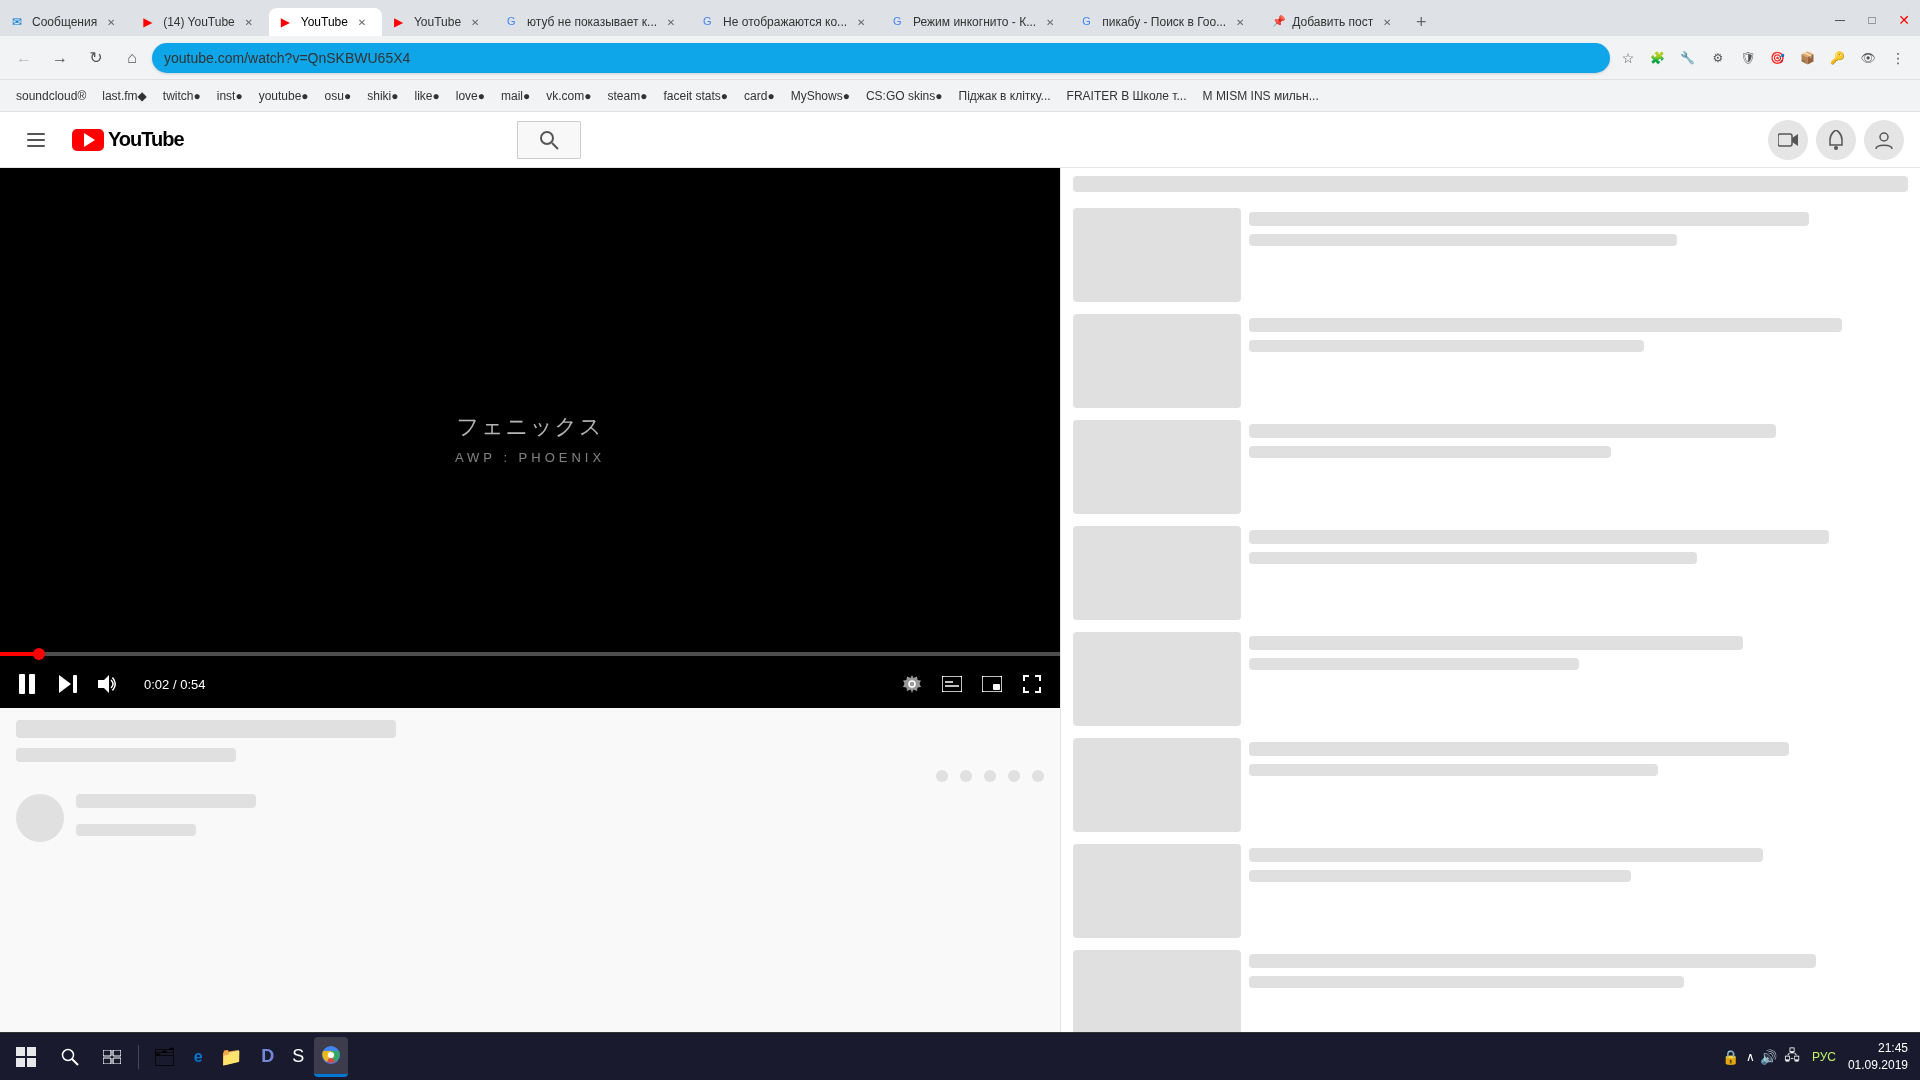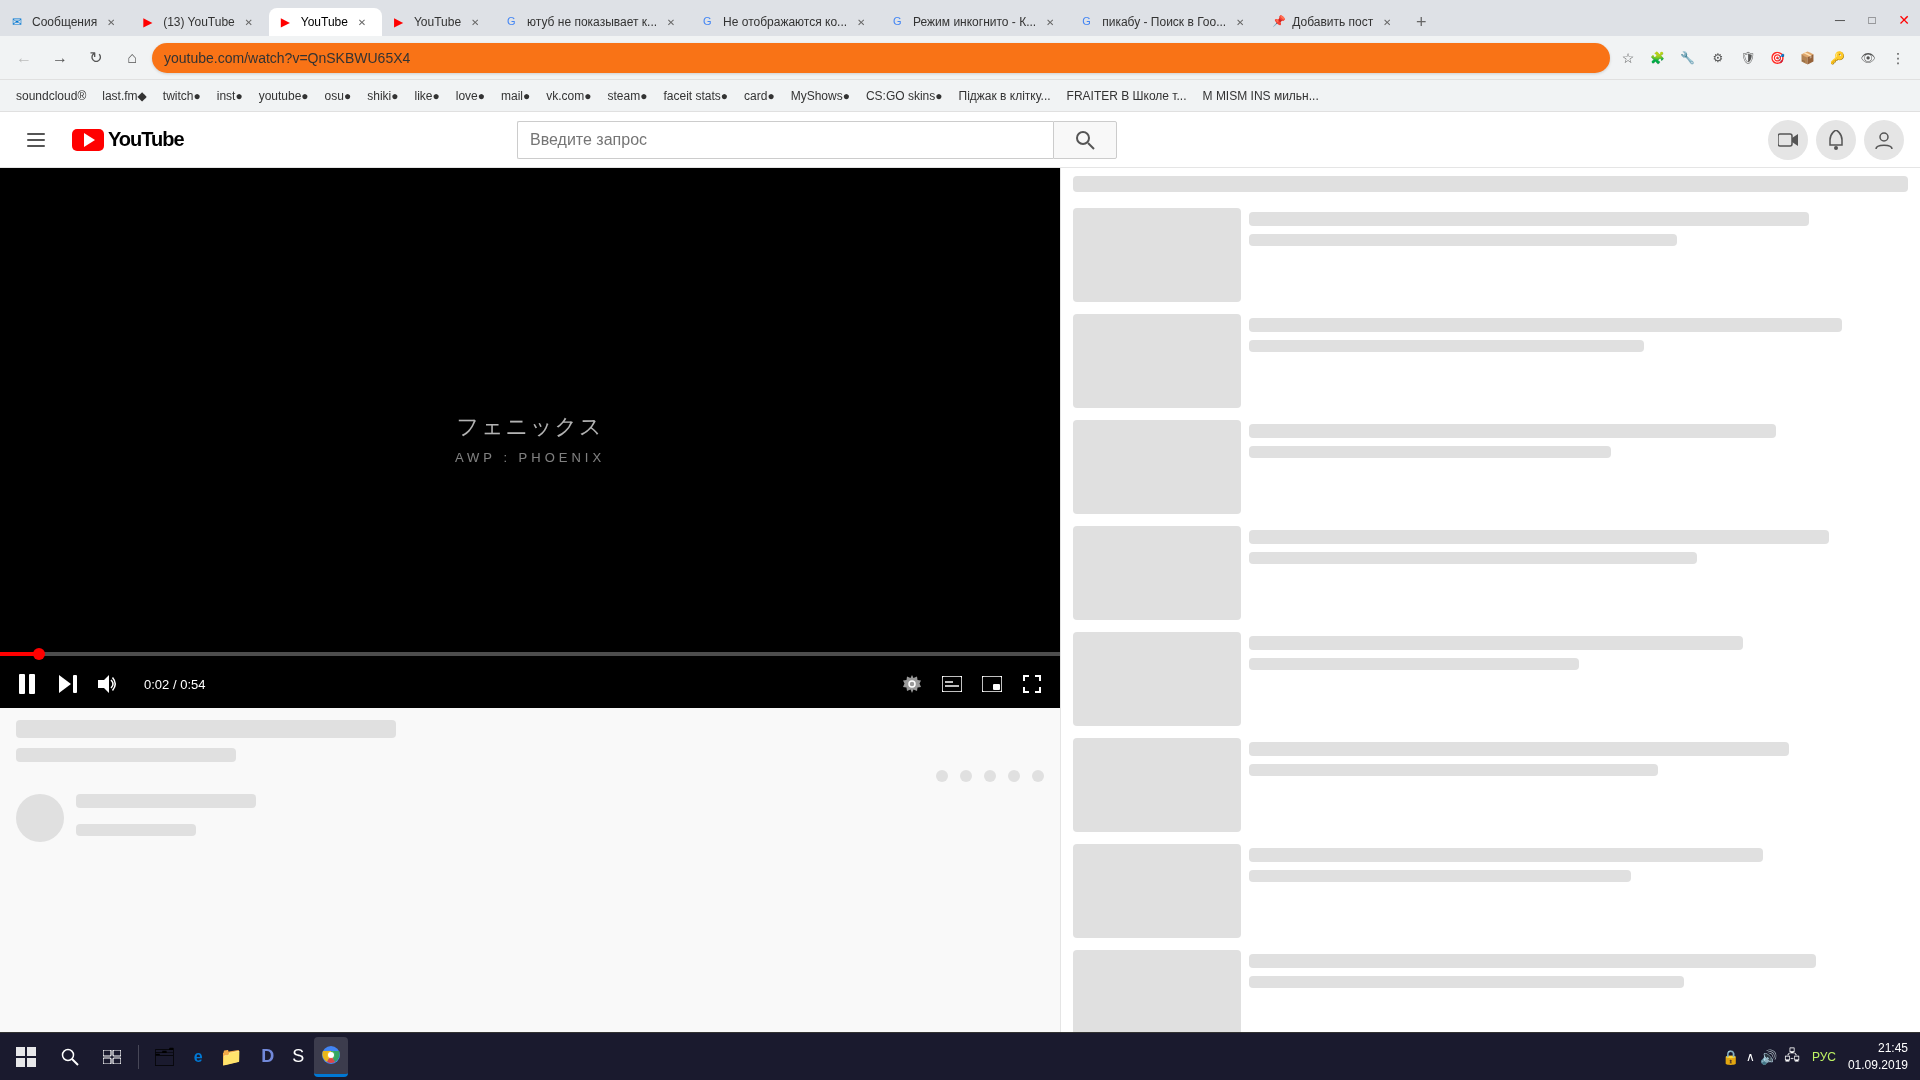--- a/index.html
+++ b/index.html
@@ -82,21 +82,21 @@
       cursor: pointer;
       color: #555;
       font-size: 16px;
     }
     .nav-btn.disabled { color: #bbb; cursor: default; }
     .address-bar {
       flex: 1;
       height: 30px;
       border: none;
       border-radius: 15px;
-      background: #f97316;
+      background: #0ea5e9;
       padding: 0 12px;
       font-size: 14px;
       color: #333;
       outline: none;
       box-shadow: 0 1px 3px rgba(0,0,0,0.15);
     }
     .nav-icons {
       display: flex;
       gap: 2px;
       align-items: center;
@@ -524,21 +524,21 @@
   <div class="tab-bar">
 
     <div class="tab">
       <span class="tab-favicon tab-msg">✉</span>
       <span>Сообщения</span>
       <span class="tab-close">✕</span>
     </div>
 
     <div class="tab">
       <span class="tab-favicon tab-yt-red">▶</span>
-      <span>(13) YouTube</span>
+      <span>(14) YouTube</span>
       <span class="tab-close">✕</span>
     </div>
 
     <div class="tab active">
       <span class="tab-favicon tab-yt-red">▶</span>
       <span>YouTube</span>
       <span class="tab-close">✕</span>
     </div>
 
     <div class="tab">
@@ -675,21 +675,20 @@
           <rect y="12" width="18" height="2" rx="1"></rect>
         </svg>
       </div>
       <div class="yt-logo">
         <div class="yt-logo-icon">
           <div class="yt-logo-play"></div>
         </div>
         <span class="yt-logo-text">YouTube</span>
       </div>
       <div class="yt-search-bar">
-        <input class="yt-search-input" type="text" placeholder="Введите запрос" style="">
         <div class="yt-search-btn">
           <svg width="20" height="20" viewBox="0 0 20 20" fill="#555">
             <circle cx="8" cy="8" r="6" stroke="#555" stroke-width="2" fill="none"></circle>
             <line x1="13" y1="13" x2="19" y2="19" stroke="#555" stroke-width="2"></line>
           </svg>
         </div>
       </div>
       <div class="yt-header-right">
         <div class="yt-header-icon-btn">
           <svg width="20" height="16" viewBox="0 0 20 16" fill="#555">

